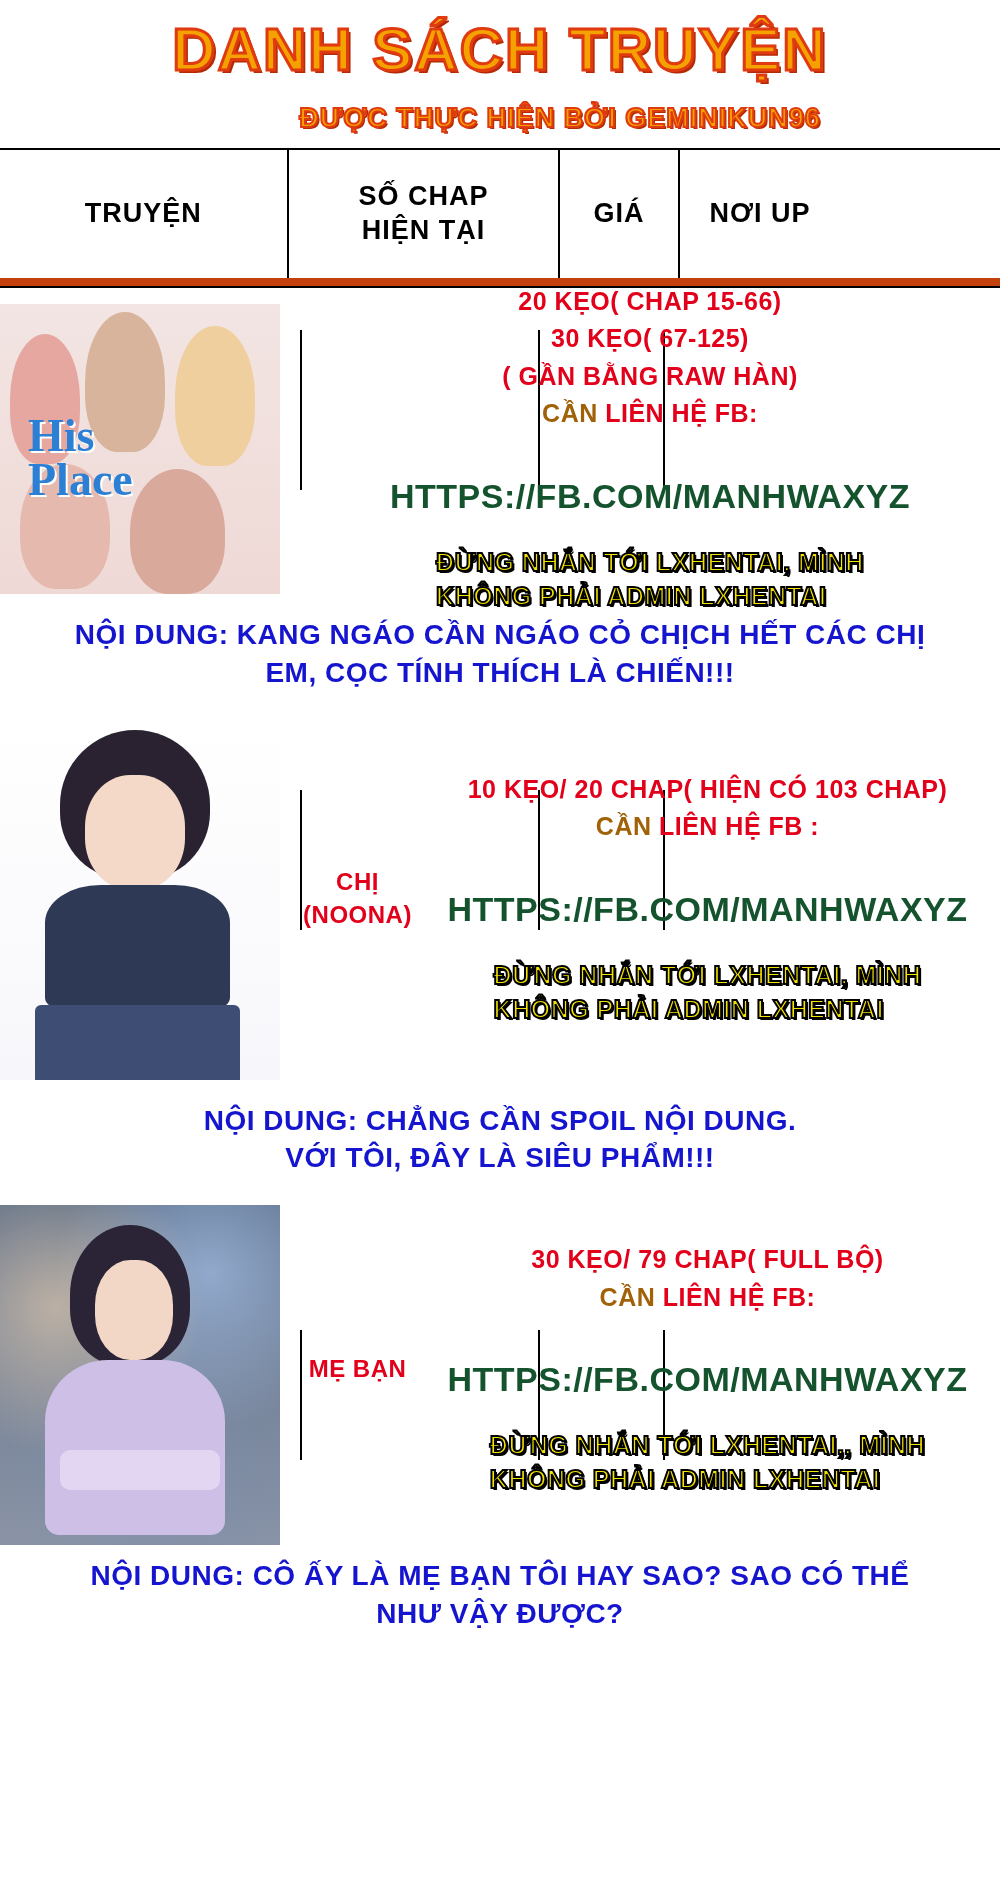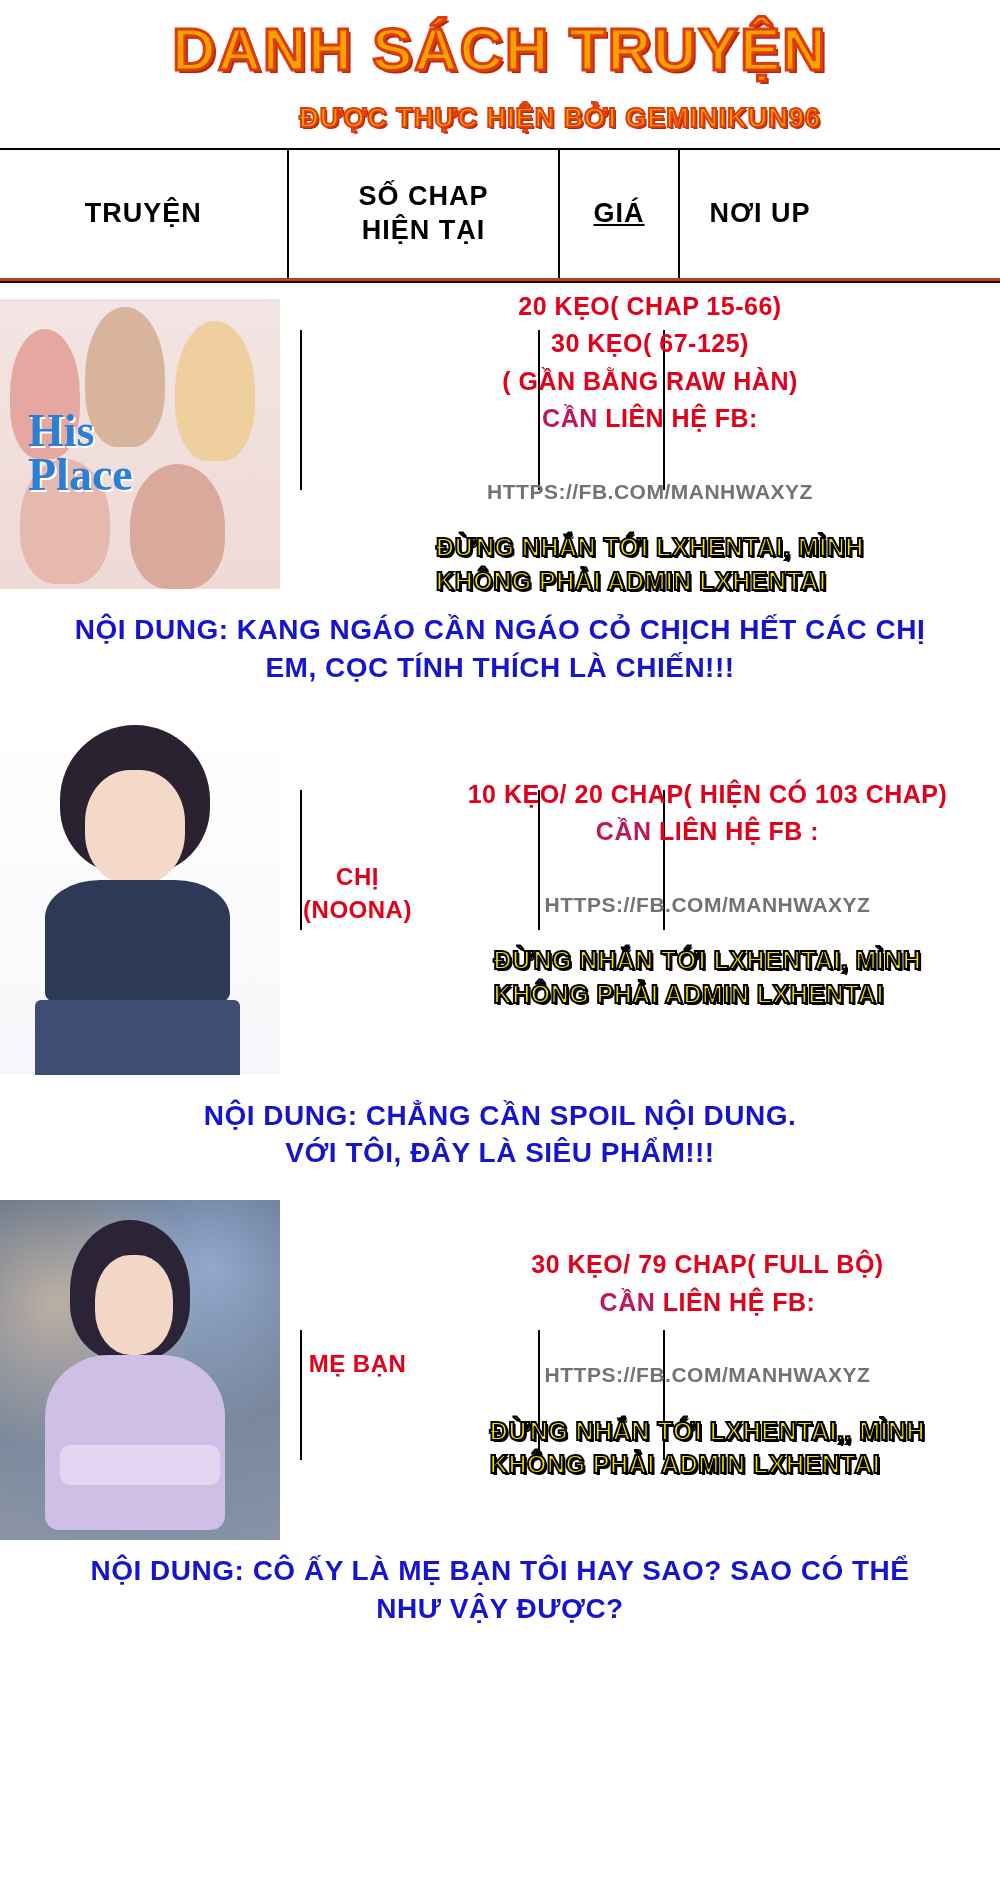--- a/index.html
+++ b/index.html
@@ -49,25 +49,25 @@
   .table {
     margin-top: 14px;
     width: 1000px;
     border-top: 2px solid #000;
     border-bottom: 2px solid #000;
     box-sizing: border-box;
   }
   .head-row {
     display: flex;
     height: 128px;
-    border-bottom: 3px solid #c2410c;
+    border-bottom: 8px solid #c2410c;
   }
   .col-1 { width: 300px; }
   .col-2 { width: 284px; }
-  .col-3 { width: 125px; text-decoration: underline; }
+  .col-3 { width: 125px; }
   .col-4 { width: 170px; }
   .col-5 { width: 167px; }
 
   .head-cell {
     display: flex;
     align-items: center;
     justify-content: center;
     text-align: center;
     font-size: 27px;
     font-weight: bold;
@@ -127,25 +127,25 @@
     padding: 6px 10px;
     box-sizing: border-box;
   }
   .price-line {
     font-size: 25px;
     font-weight: bold;
     color: #e2001a;
     line-height: 1.5;
     letter-spacing: 0.5px;
   }
-  .price-line .black { color: #be185d; }
+  .price-line .black { color: #a16207; }
   .link-line {
-    font-size: 21px;
-    font-weight: bold;
-    color: #737373;
+    font-size: 34px;
+    font-weight: bold;
+    color: #14532d;
     letter-spacing: 0.5px;
     line-height: 1.5;
     margin-top: 38px;
   }
   .warn {
     margin-top: 24px;
     font-size: 25px;
     font-weight: bold;
     letter-spacing: 0.5px;
     line-height: 1.35;

